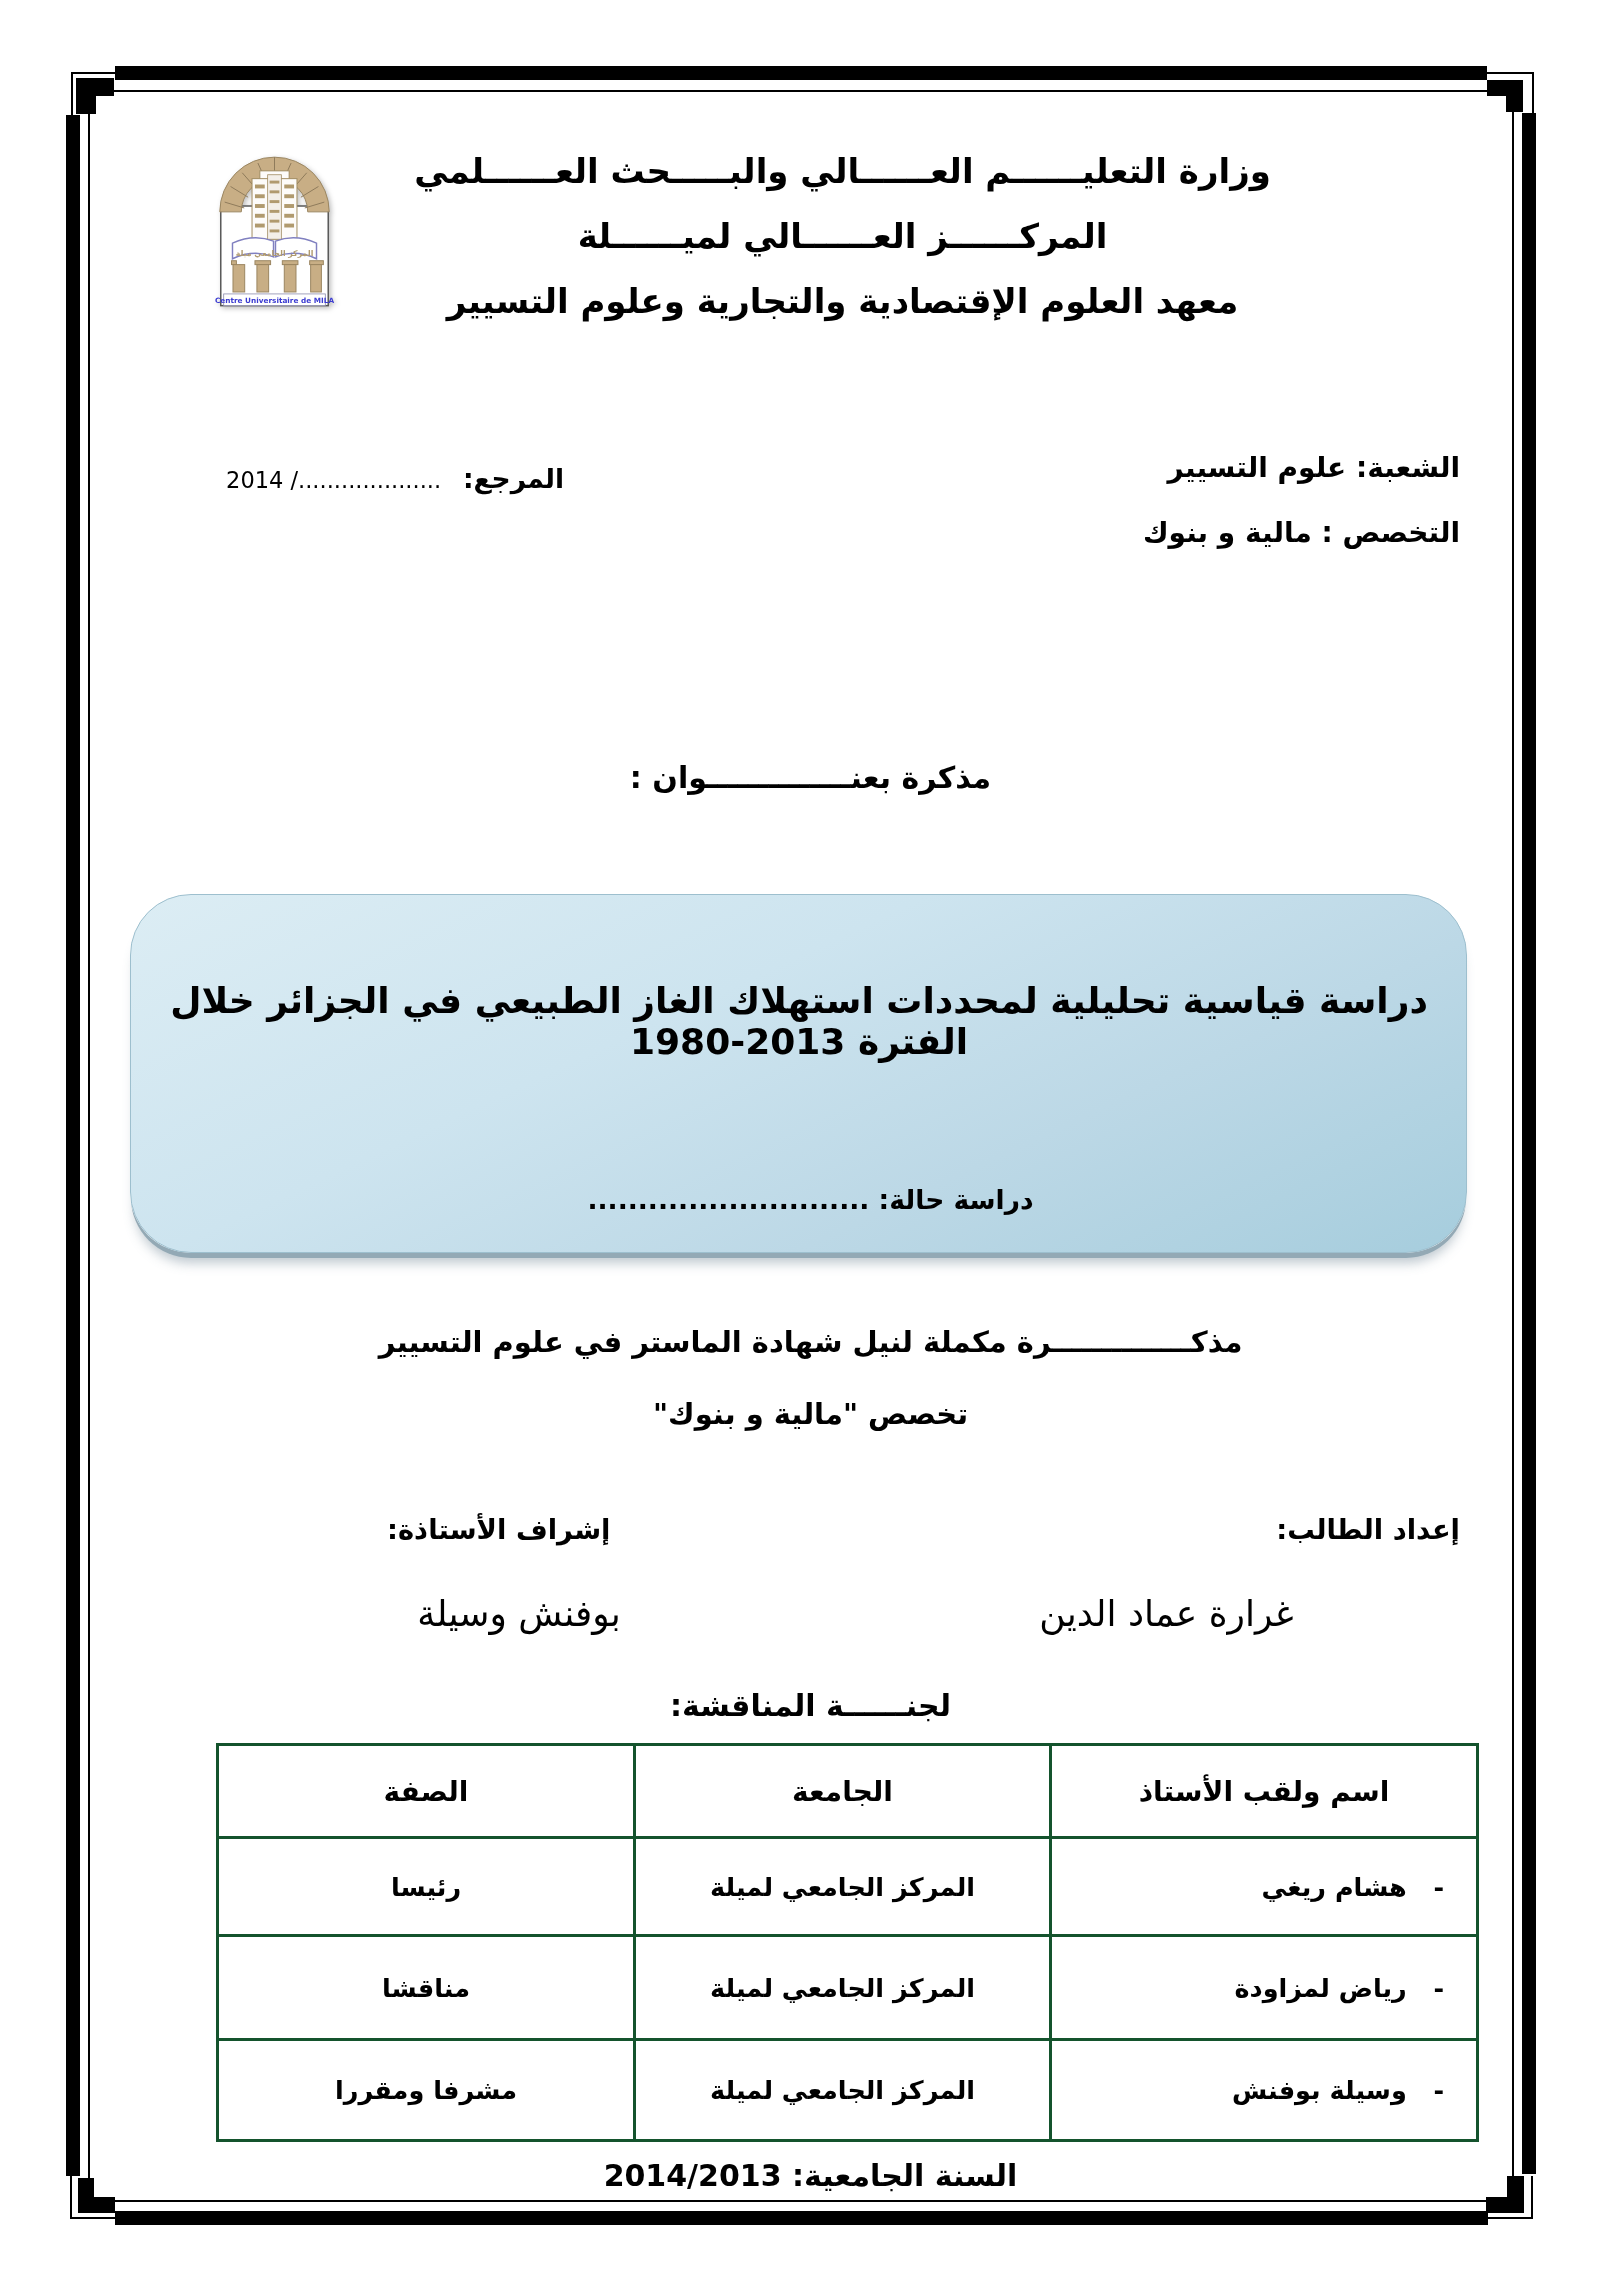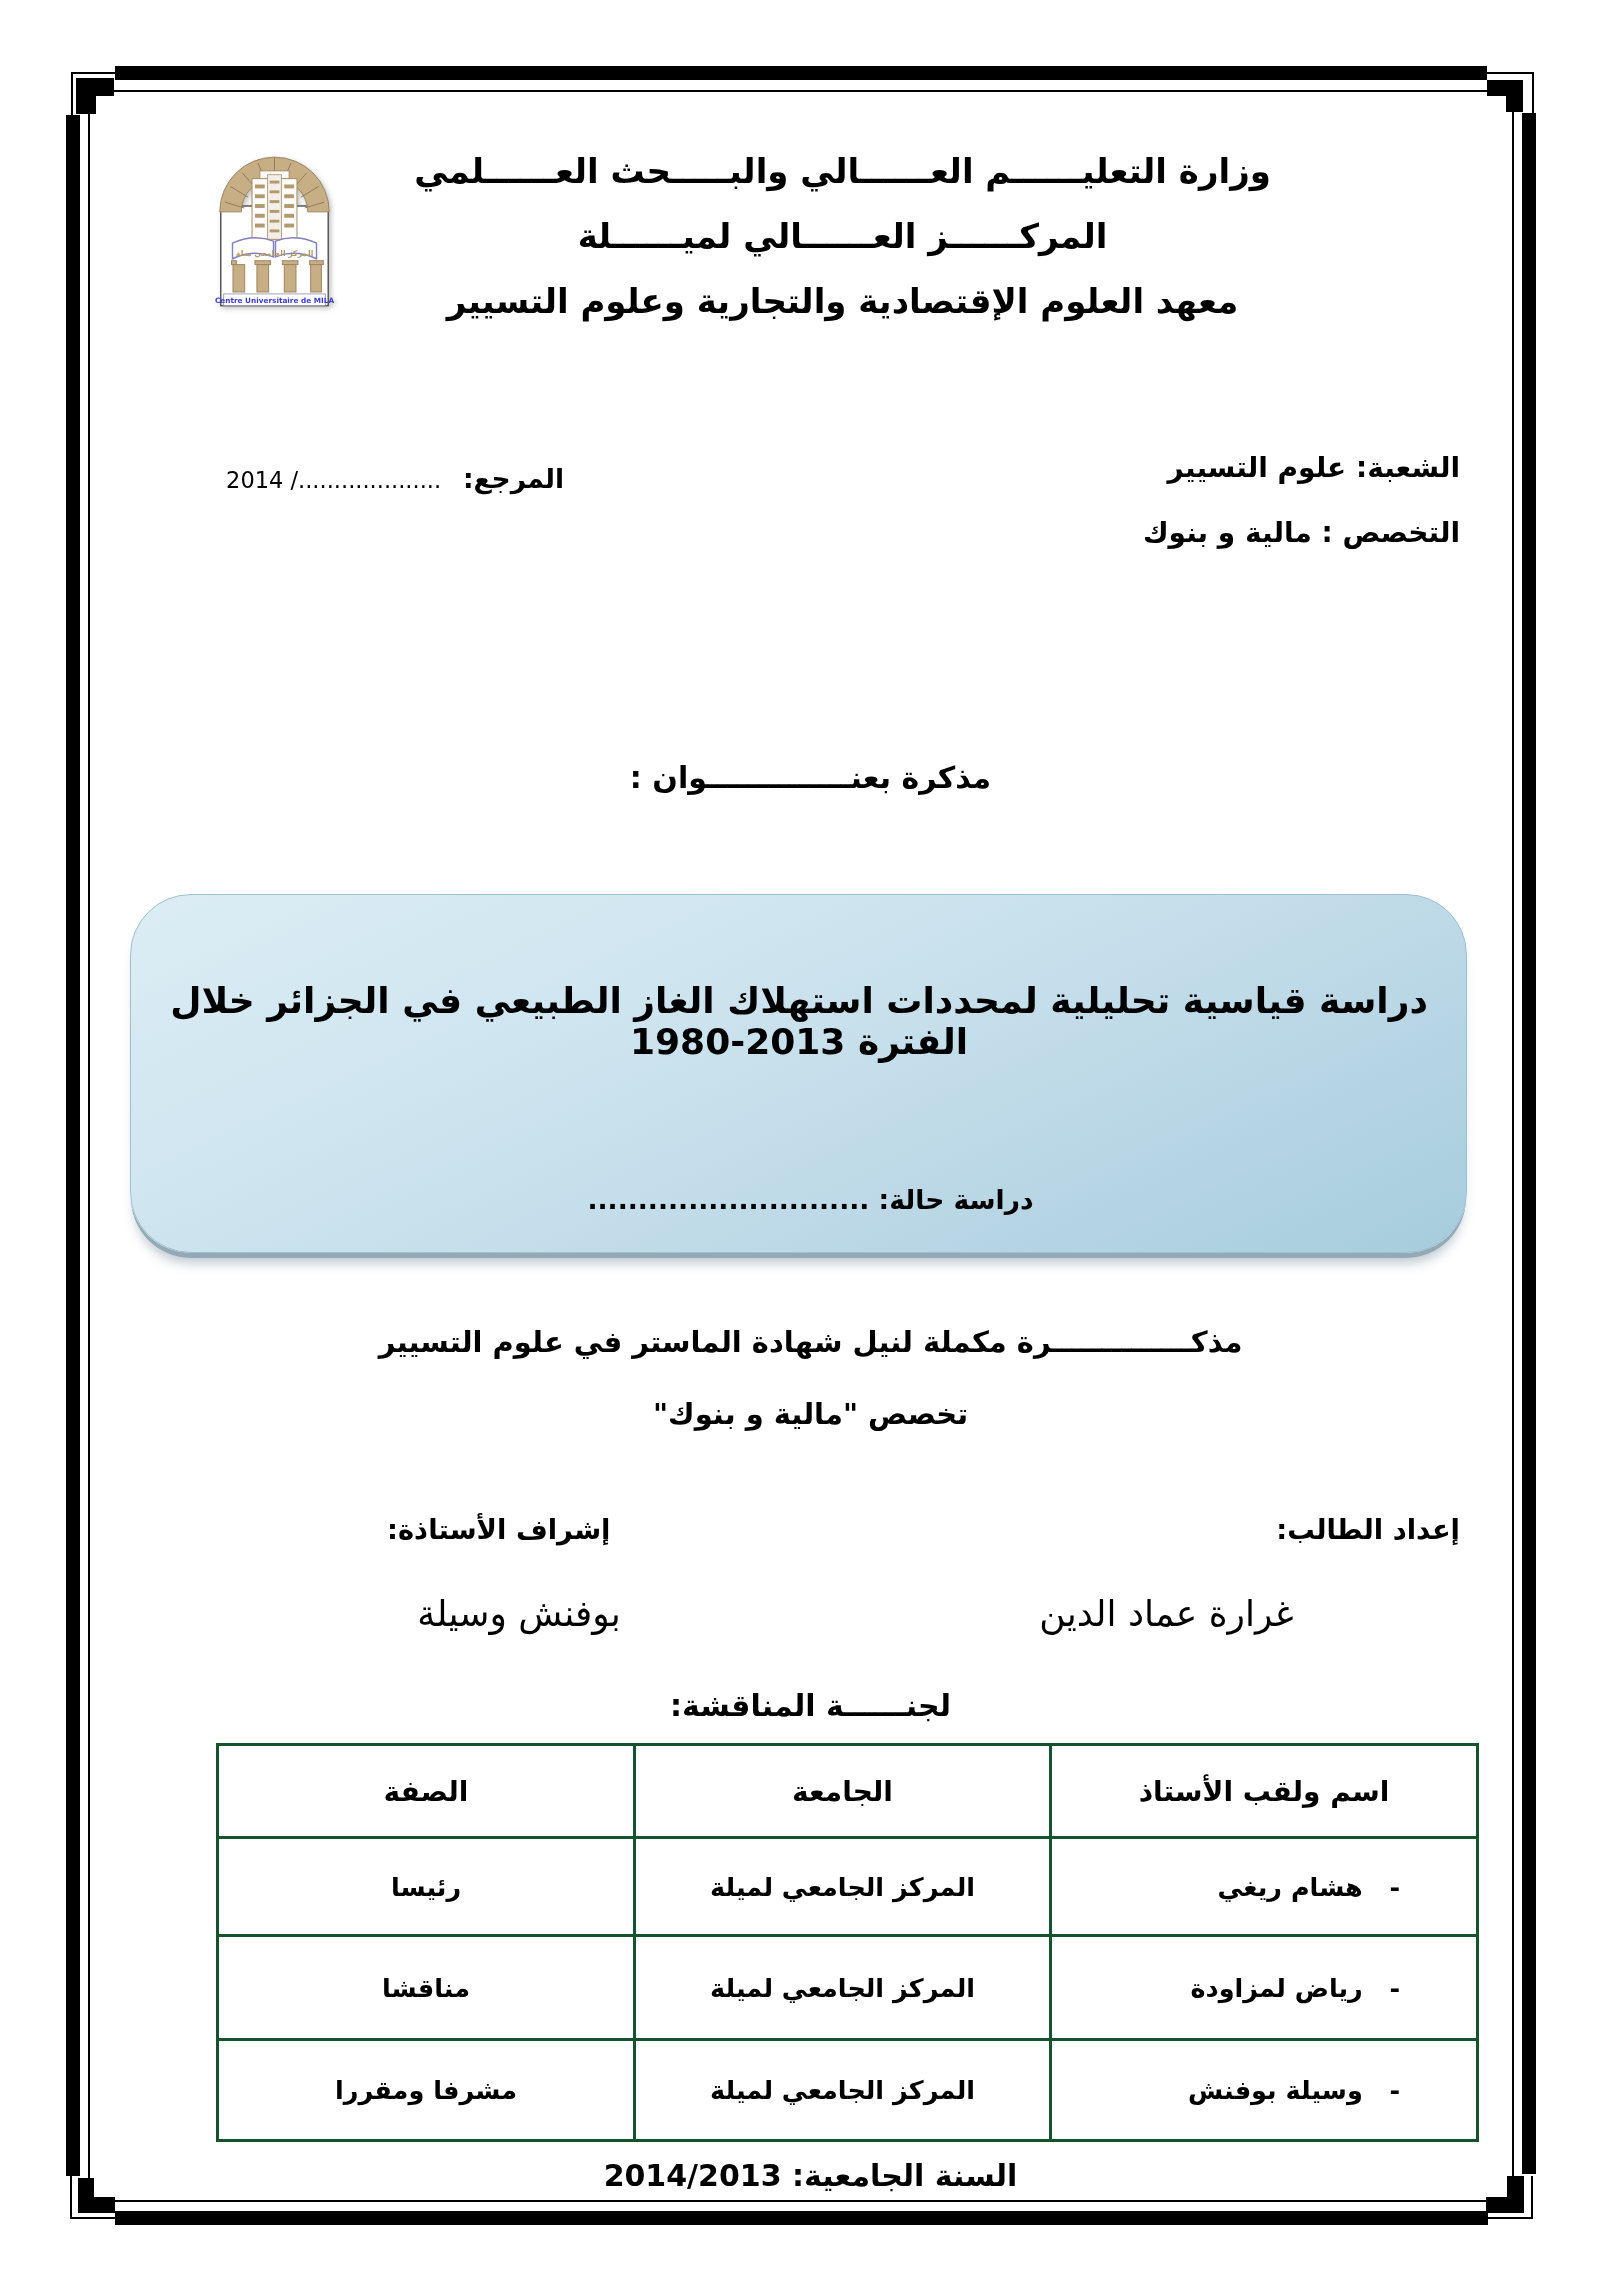--- a/index.html
+++ b/index.html
@@ -50,21 +50,21 @@
 
   table.committee{
     position:absolute;left:216px;top:1743px;width:1259px;
     border-collapse:collapse;direction:rtl;table-layout:fixed;
   }
   table.committee th,table.committee td{
     border:3px solid #14532d;vertical-align:middle;font-weight:bold;box-sizing:border-box;
   }
   table.committee th{font-size:28px;text-align:center;height:93px;}
   table.committee td{font-size:25.5px;text-align:center;height:98px;}
-  table.committee td.cell-name{text-align:right;padding-right:76px;}
+  table.committee td.cell-name{text-align:right;padding-right:32px;}
   table.committee tr.r2 td{height:104px;}
   table.committee tr.r3 td{height:101px;}
 
   .academic-year{left:98px;top:2158px;width:1425px;text-align:center;font-size:30px;font-weight:bold;direction:rtl;}
 </style>
 </head>
 <body>
 
 <div class="thin-rect"></div>
 

